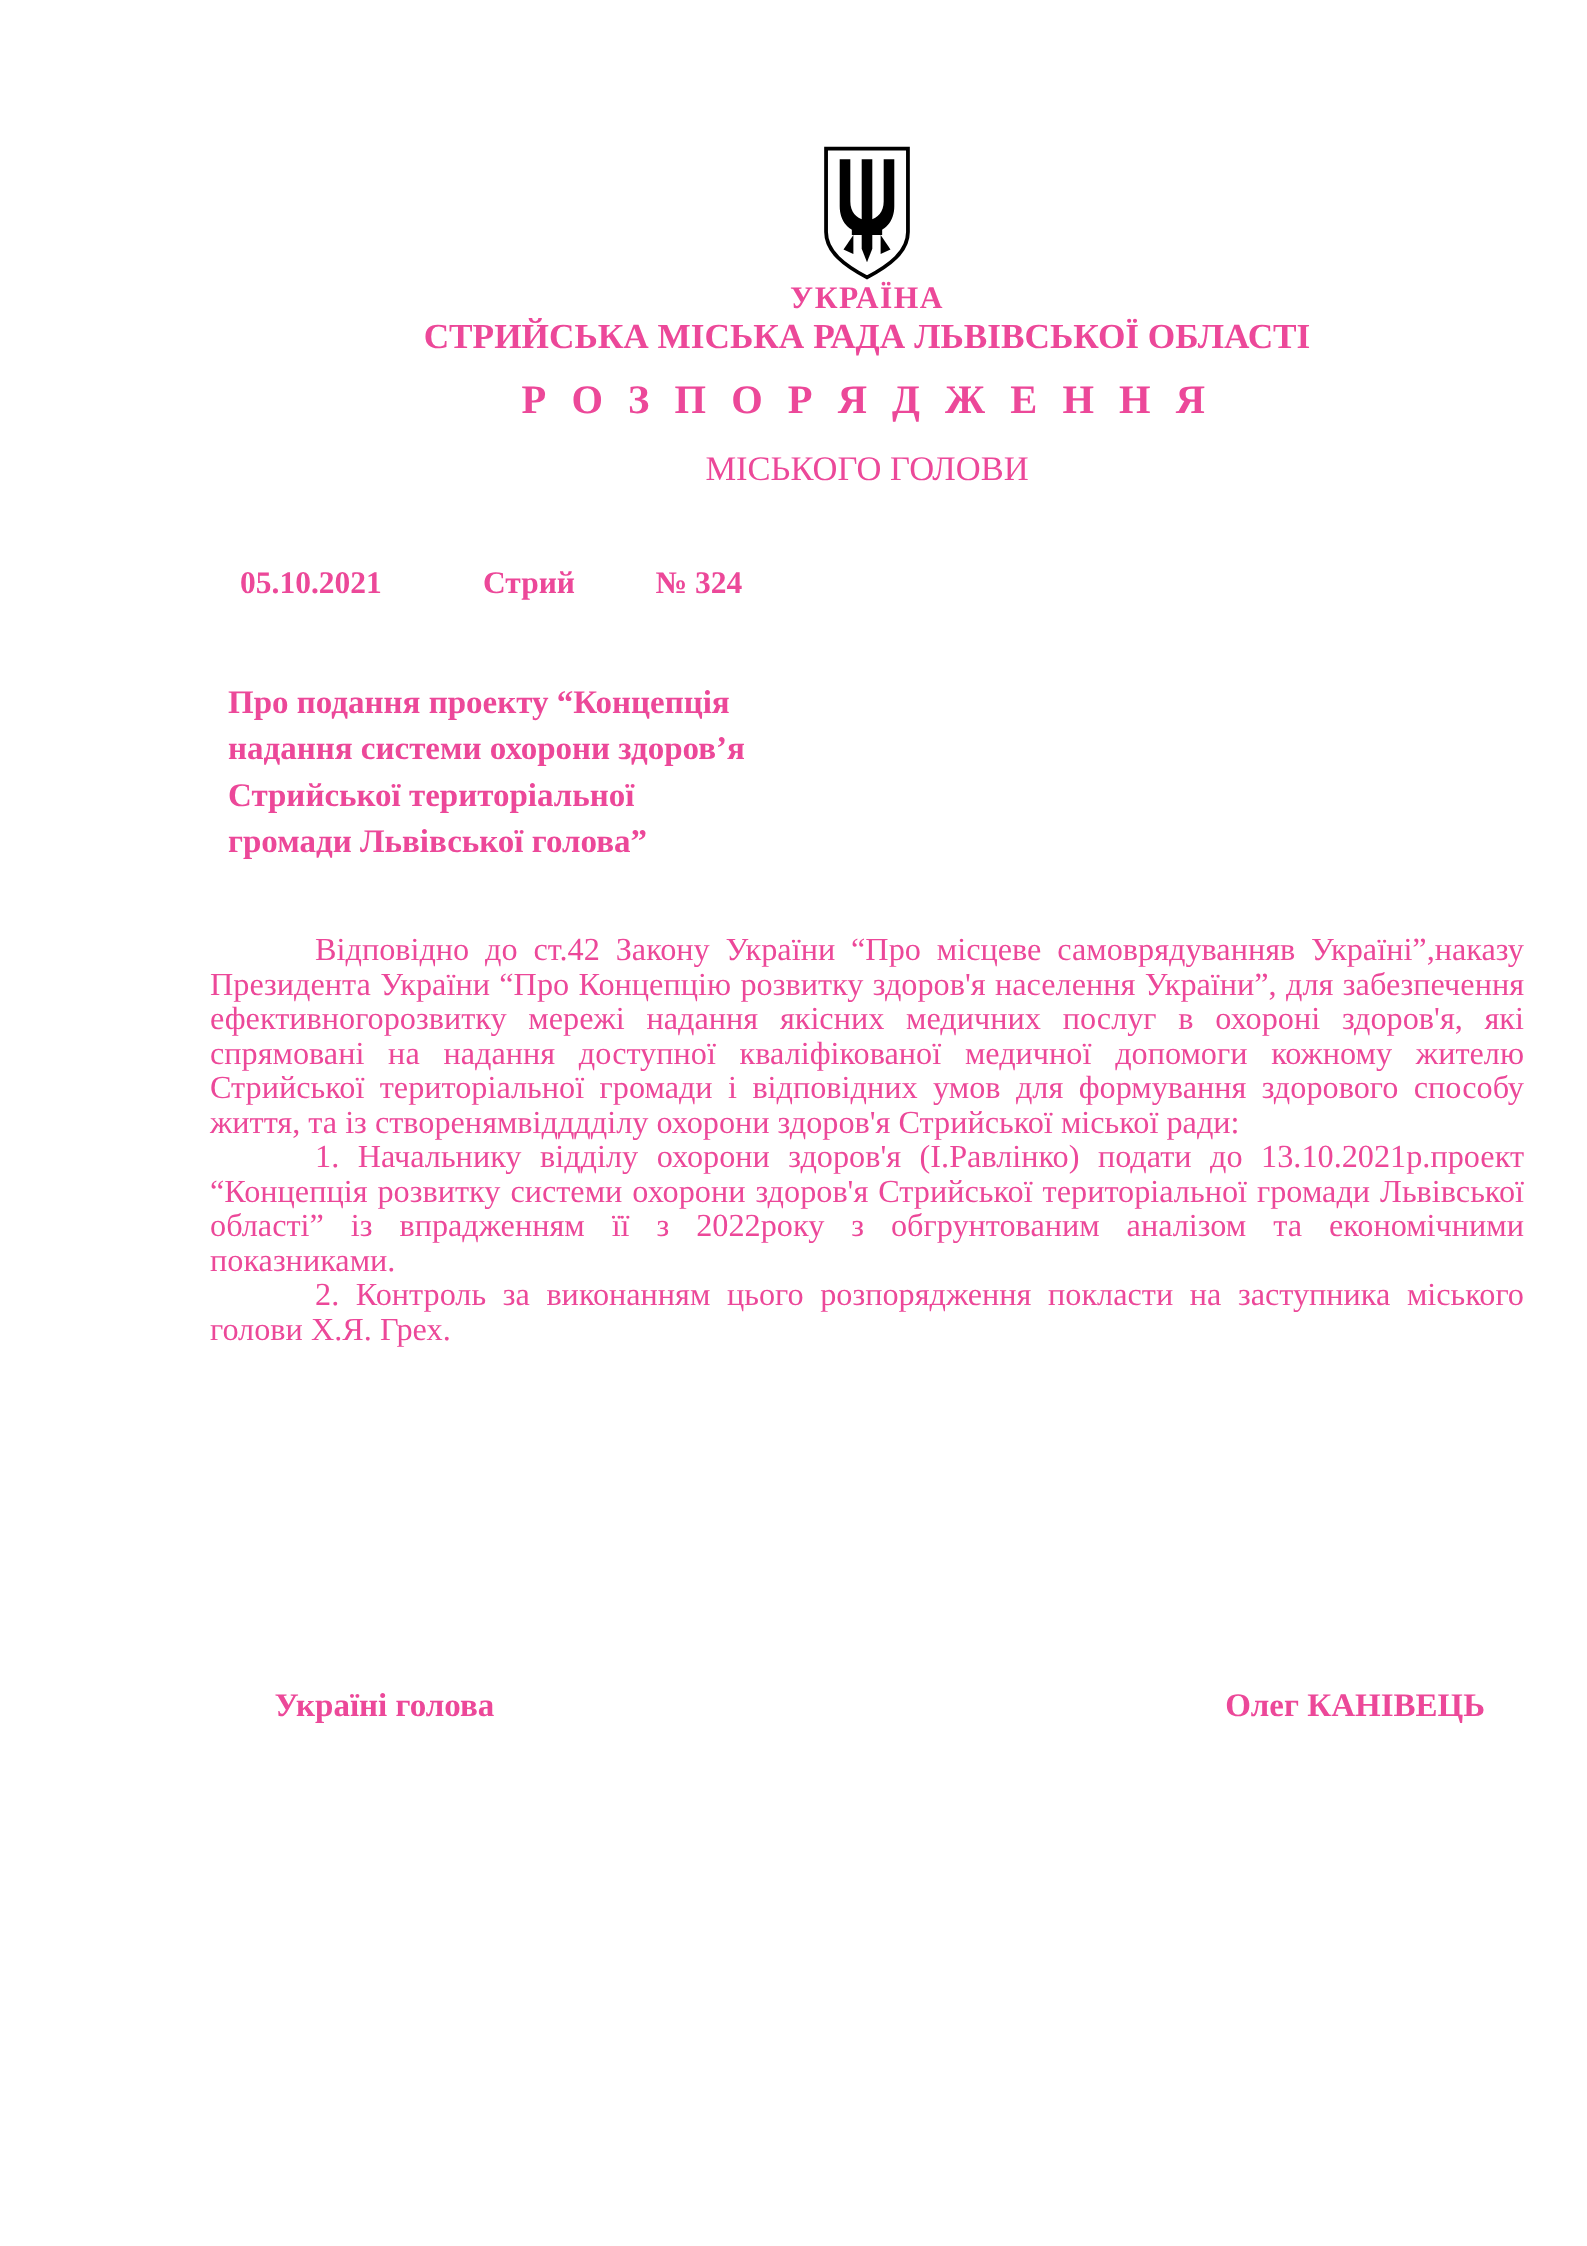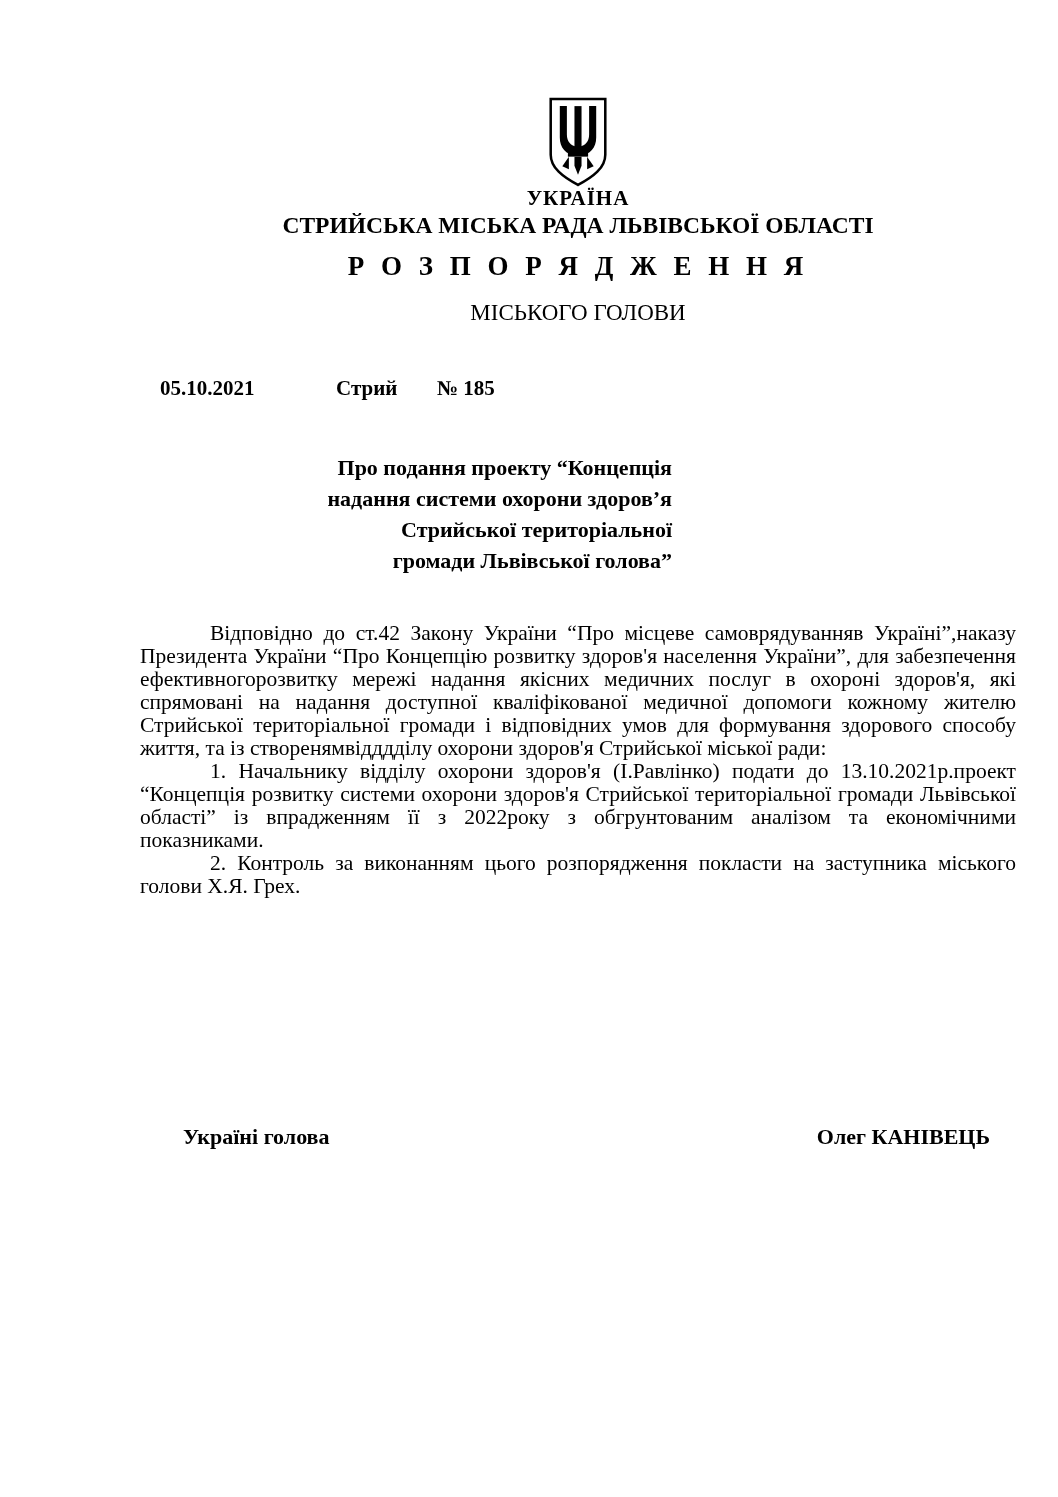--- a/index.html
+++ b/index.html
@@ -2,25 +2,25 @@
 <html lang="uk"><head>
 <meta charset="utf-8">
 <style>
   html, body { margin: 0; padding: 0; background: #888; }
   .page {
     position: relative;
     width: 1058px;
     height: 1497px;
     margin: 0 auto;
     background: #ffffff;
-    color: #000000;
+    color: #ec4899;
     font-family: "Liberation Serif", "DejaVu Serif", serif;
     overflow: hidden;
   }
-  .abs { position: absolute; text-align: right; }
+  .abs { position: absolute; }
 
   
   .header-center {
     left: 140px;
     width: 876px;
     text-align: center;
   }
   .emblem-wrap {
     left: 546px;
     top: 96px;
@@ -55,21 +55,21 @@
   
   .meta-row {
     left: 140px;
     top: 376px;
     width: 876px;
     height: 30px;
     font-weight: bold;
     font-size: 21px;
   }
   .meta-date   { position: absolute; left: 20px; }
-  .meta-place  { position: absolute; left: 196px; }
+  .meta-place  { position: absolute; left: 182px; }
   .meta-number { position: absolute; left: 297px; }
 
   
   .subject {
     left: 152px;
     top: 452px;
     width: 520px;
     font-weight: bold;
     font-size: 22px;
     line-height: 31px;
@@ -128,21 +128,21 @@
 
   <div class="abs header-center council-title">СТРИЙСЬКА МІСЬКА РАДА ЛЬВІВСЬКОЇ ОБЛАСТІ</div>
 
   <div class="abs header-center doc-type">Р О З П О Р Я Д Ж Е Н Н Я</div>
 
   <div class="abs header-center doc-subtype">МІСЬКОГО ГОЛОВИ</div>
 
   <div class="abs meta-row">
     <span class="meta-date">05.10.2021</span>
     <span class="meta-place">Стрий</span>
-    <span class="meta-number">№ 185</span>
+    <span class="meta-number">№ 324</span>
   </div>
 
   <div class="abs subject">
     <div>Про подання проекту “Концепція</div>
     <div>надання системи охорони здоров’я</div>
     <div>Стрийської територіальної</div>
     <div>громади Львівської голова”</div>
   </div>
 
   <div class="abs body-text">

